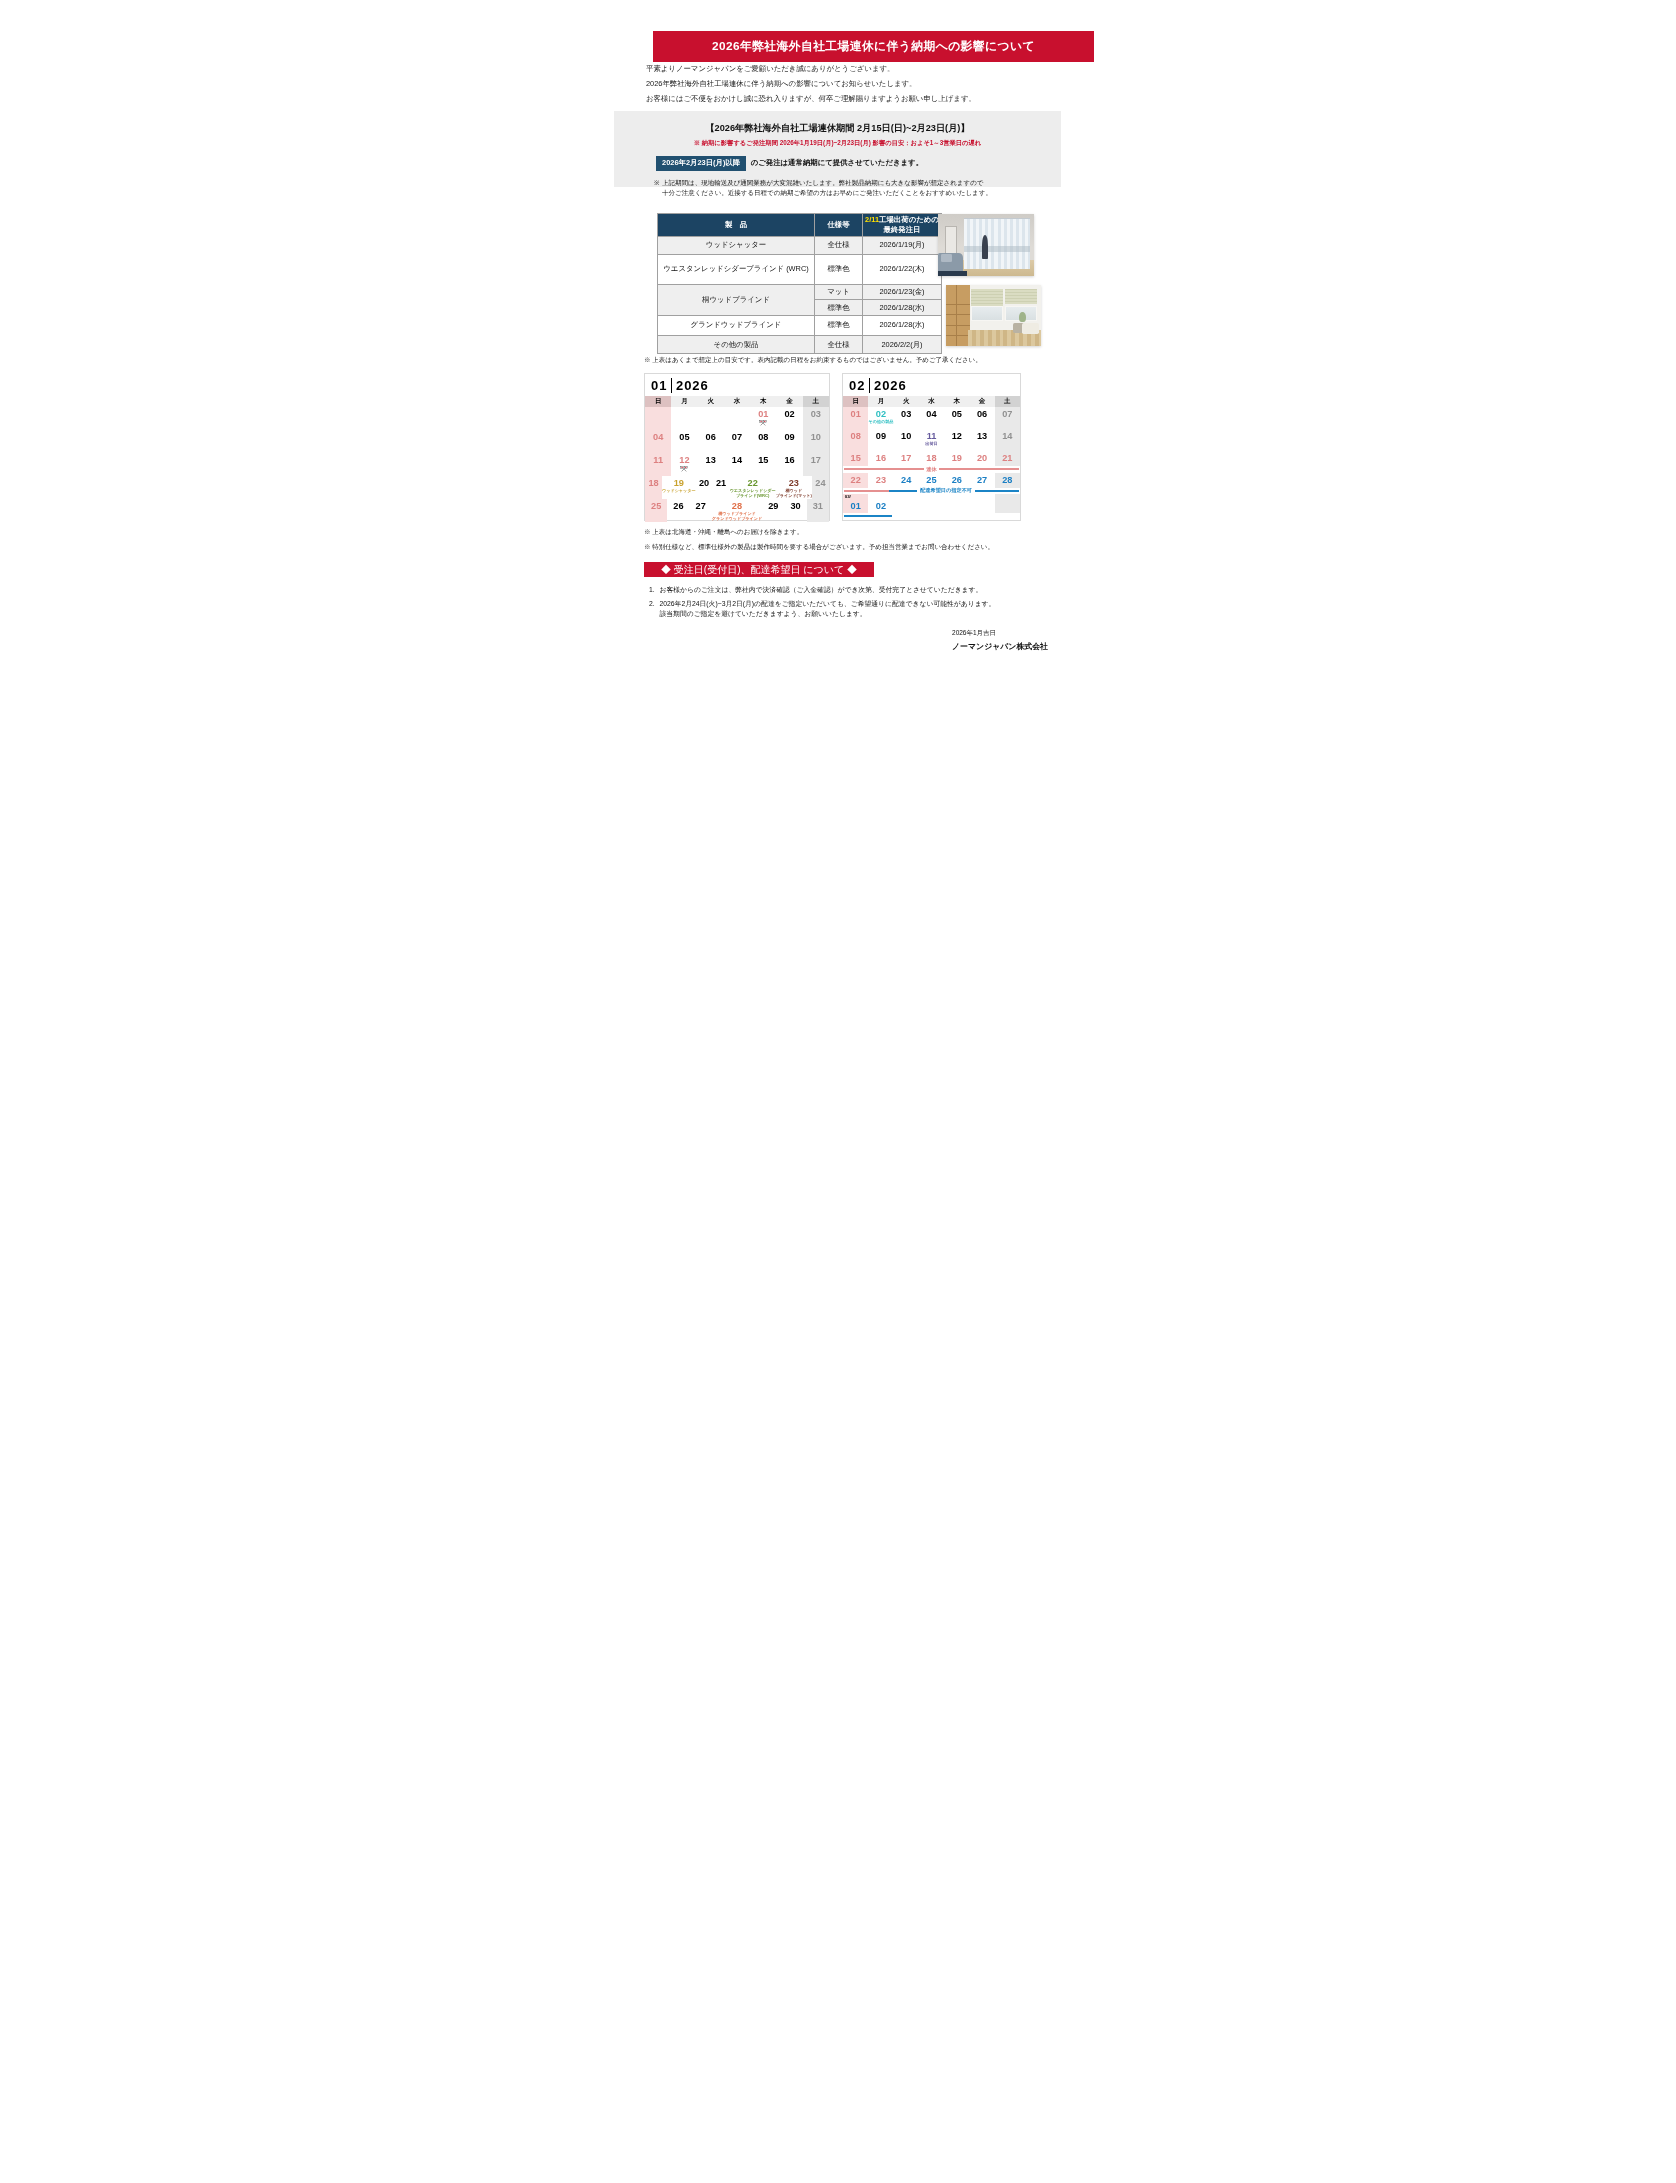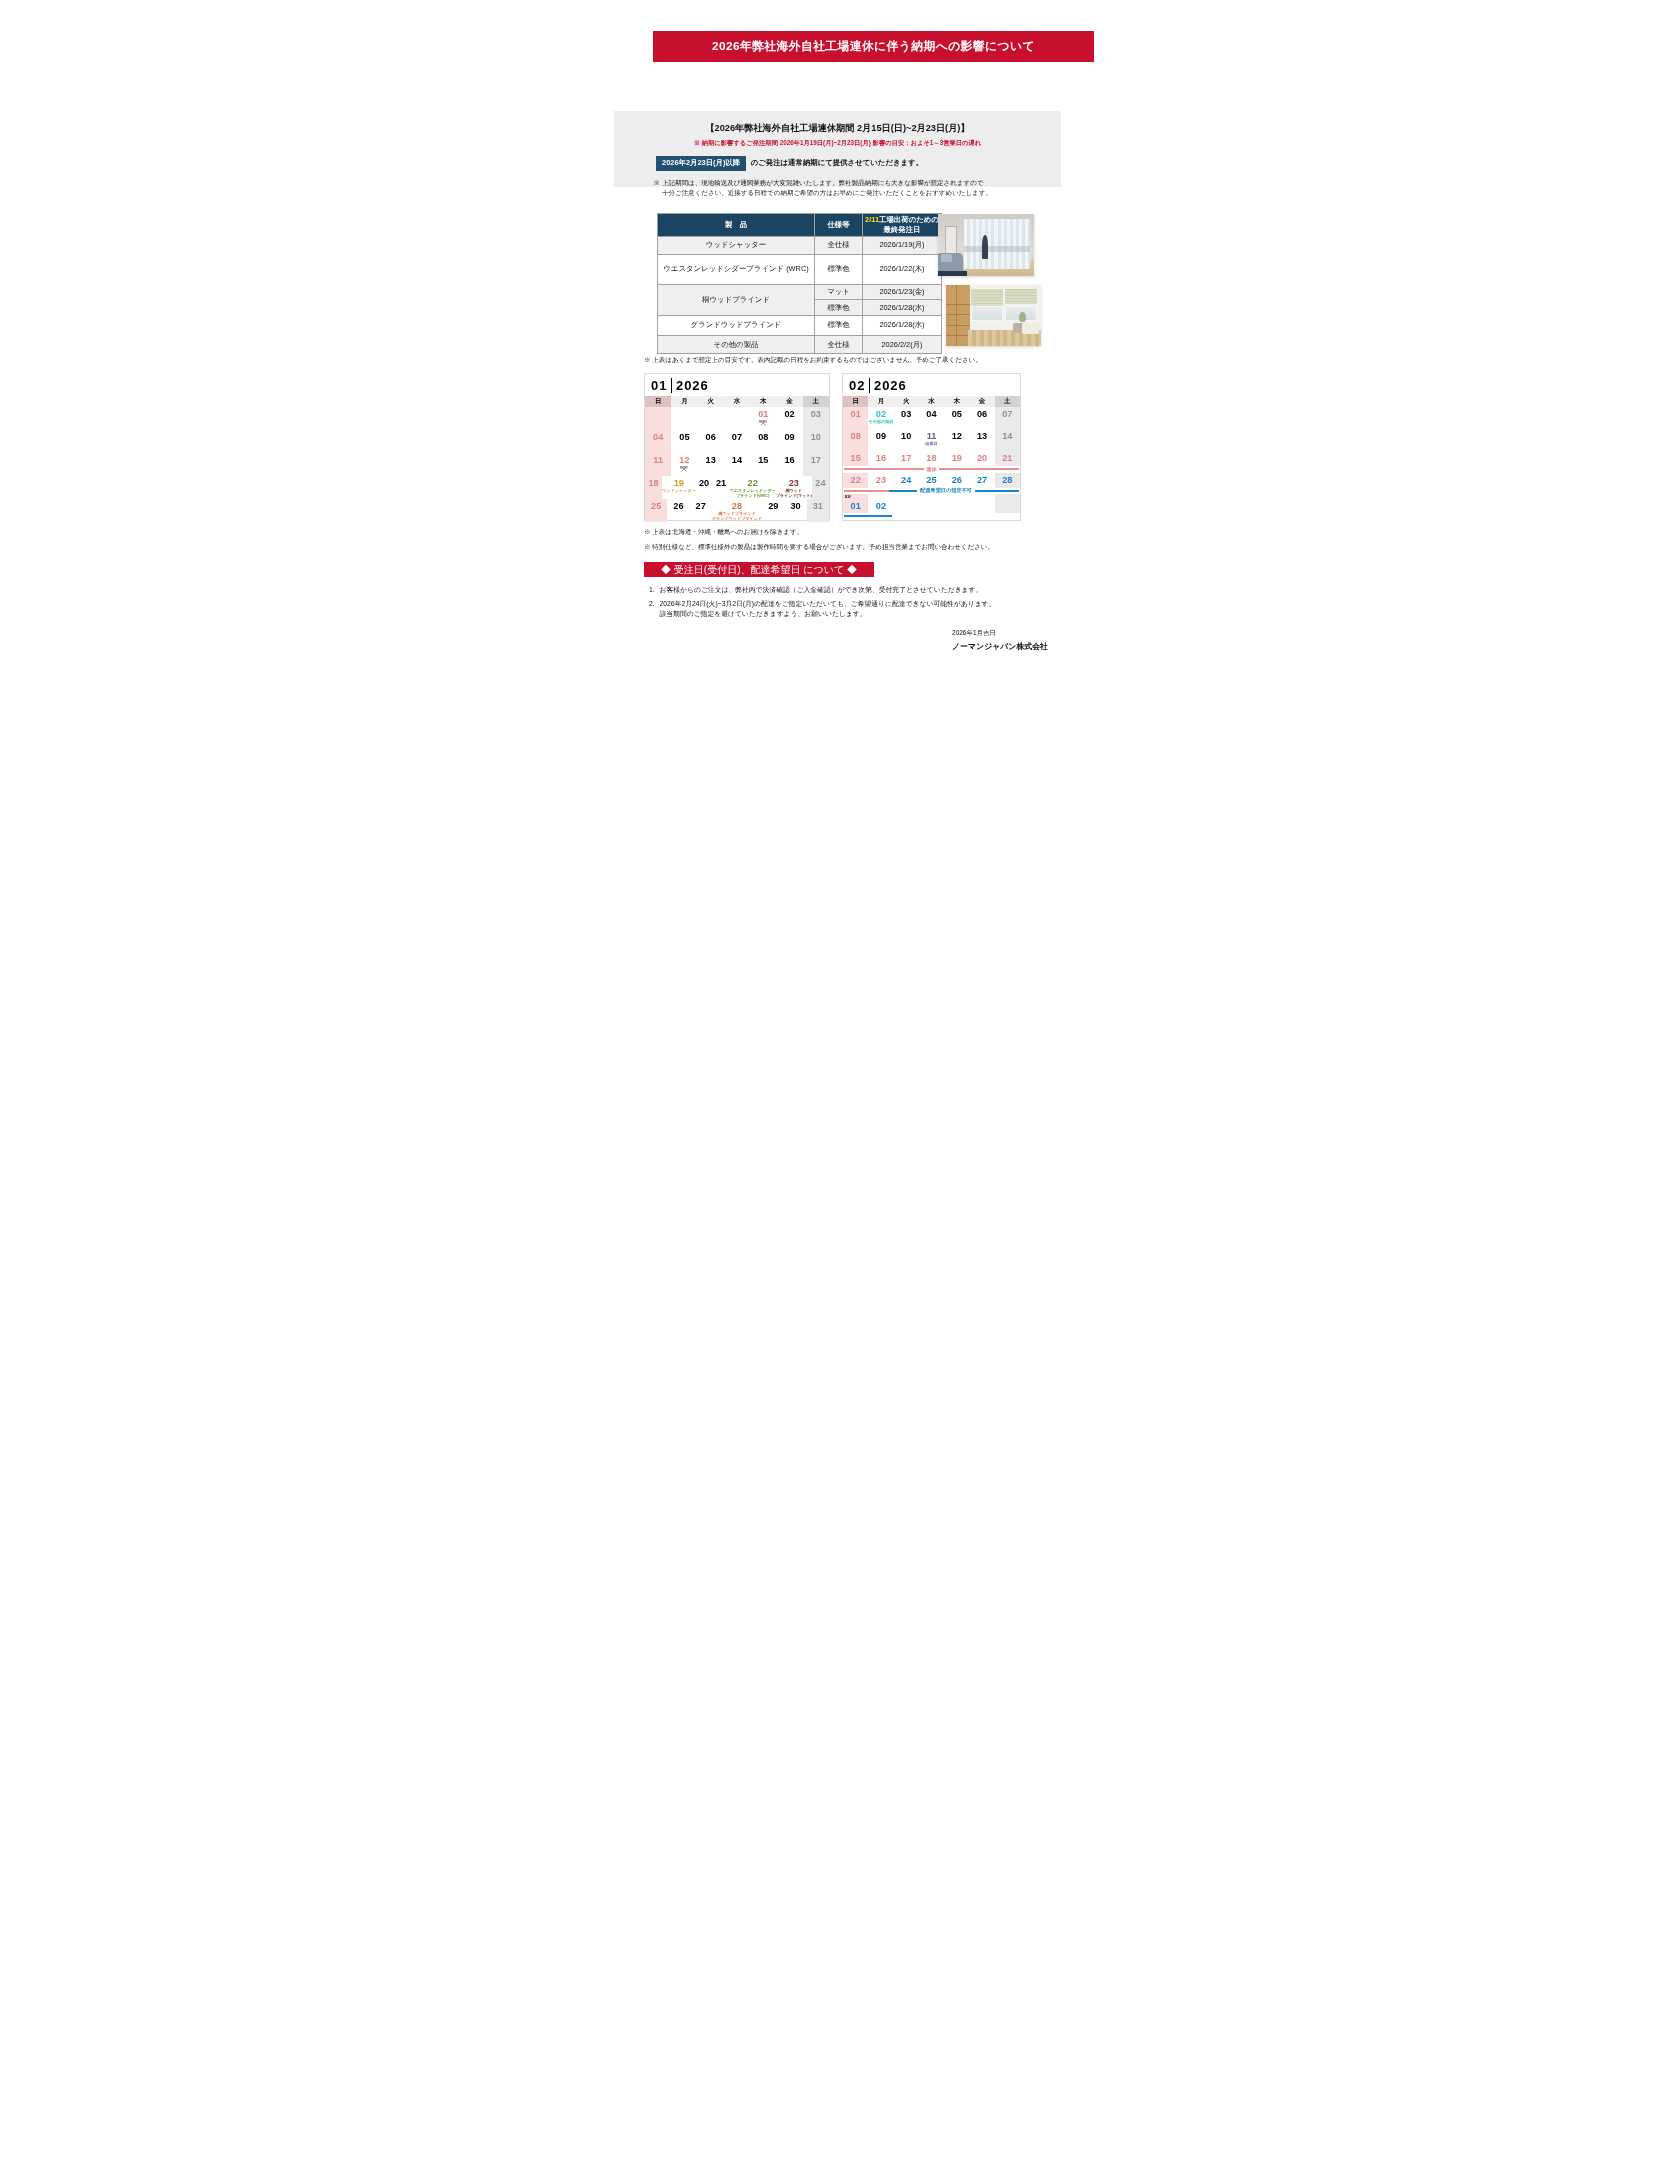--- a/index.html
+++ b/index.html
@@ -116,20 +116,25 @@
 </style>
 </head>
 <body>
 
 <div class="page">
 
   <div class="banner">
     <span>2026年弊社海外自社工場連休に伴う納期への影響について</span>
   </div>
 
+  <div class="intro">
+    <div>平素よりノーマンジャパンをご愛顧いただき誠にありがとうございます。</div>
+    <div>2026年弊社海外自社工場連休に伴う納期への影響についてお知らせいたします。</div>
+    <div>お客様にはご不便をおかけし誠に恐れ入りますが、何卒ご理解賜りますようお願い申し上げます。</div>
+  </div>
 
   <div class="graybox">
     <div class="heading">【2026年弊社海外自社工場連休期間 2月15日(日)~2月23日(月)】</div>
     <div class="rednote">※ 納期に影響するご発注期間 2026年1月19日(月)~2月23日(月) 影響の目安：およそ1～3営業日の遅れ</div>
     <div class="badge-row">
       <span class="badge">2026年2月23日(月)以降</span>
       <span class="badge-suffix">のご発注は通常納期にて提供させていただきます。</span>
     </div>
     <div class="caution">
       <span class="mark">※</span>

